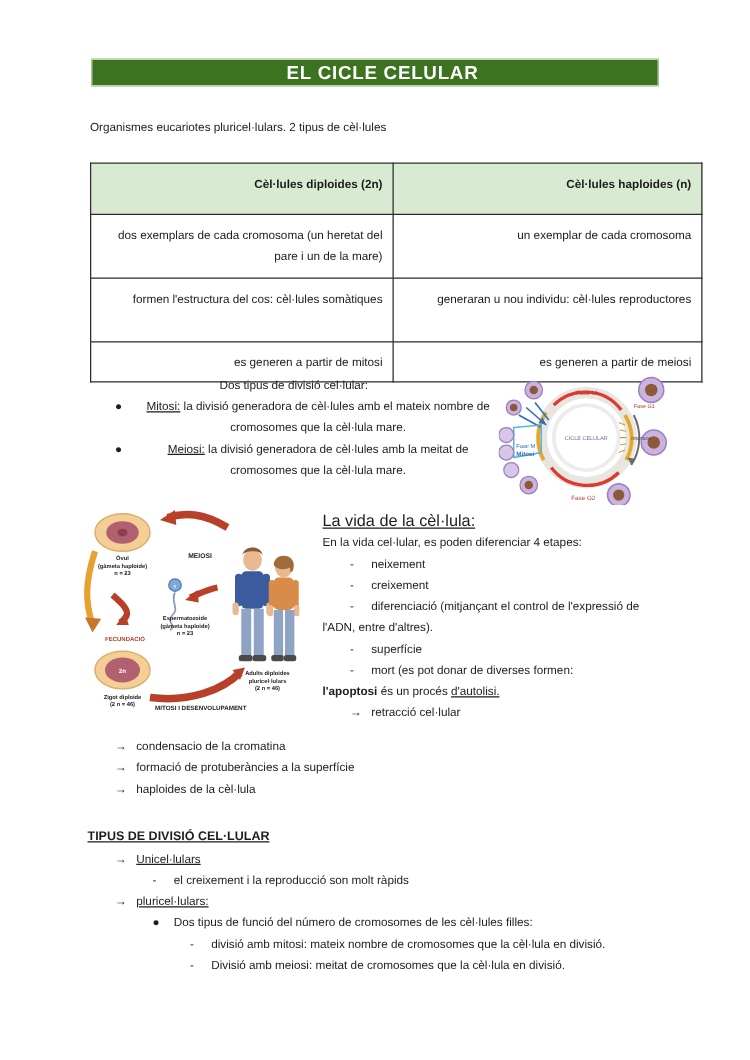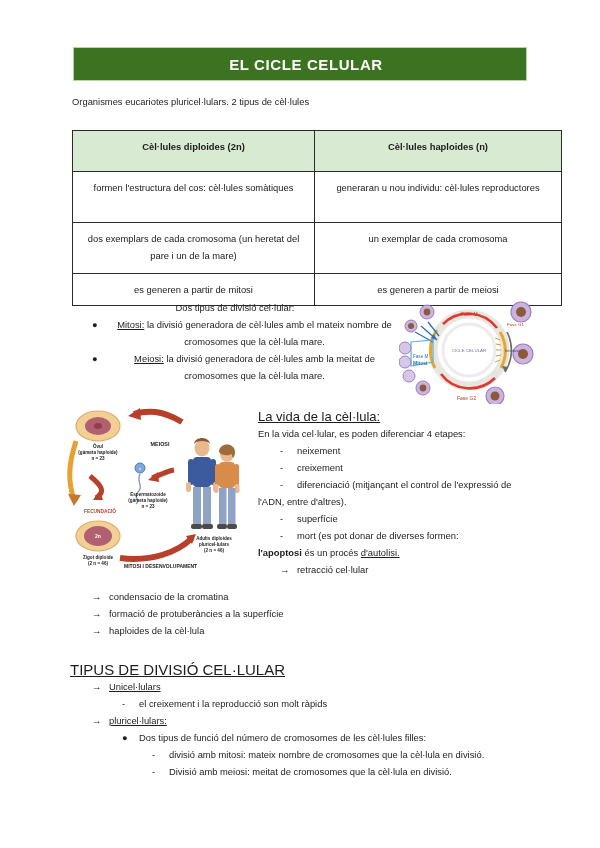--- a/index.html
+++ b/index.html
@@ -20,21 +20,21 @@
     inset: 0;
     background: #fff;
   }
 
   
   .title-bar {
     position: absolute;
     left: 73px;
     top: 47px;
     width: 454px;
-    height: 34px;
+    height: 22px;
     background: #3b7320;
     border: 1px solid #b9d2a8;
     box-sizing: border-box;
     display: flex;
     align-items: center;
     justify-content: center;
     padding-left: 12px;
   }
   .title-bar .title-text {
     color: #ffffff;
@@ -58,21 +58,21 @@
     top: 130px;
     width: 455px;
     border-collapse: collapse;
     table-layout: fixed;
     font-size: 9.4px;
   }
   .tbl td, .tbl th {
     border: 1px solid #2b2b2b;
     padding: 7px 8px;
     vertical-align: top;
-    text-align: center;
+    text-align: right;
     font-weight: normal;
     line-height: 17px;
   }
   .tbl thead th {
     background: #d9ead3;
     font-weight: bold;
     height: 26px;
   }
   .tbl .c1 { width: 225px; }
   .tbl .c2 { width: 230px; }
@@ -128,21 +128,21 @@
   
   #sec-apopt { left: 70px; top: 588px; width: 340px; }
   #sec-apopt .li { margin-left: 22px; }
 
   
   #sec-tipus { left: 70px; top: 661px; width: 450px; }
   #sec-tipus .lvl1 { margin-left: 22px; }
   #sec-tipus .lvl2 { margin-left: 52px; }
   #sec-tipus .lvl3 { margin-left: 82px; }
 
-  .gtitle { font-size: 15px; font-weight: normal; }
+  .gtitle { font-size: 10px; font-weight: bold; }
 </style>
 </head>
 <body>
 
 <div class="page">
 
   <div class="title-bar">
     <span class="title-text">EL CICLE CELULAR</span>
   </div>
 
@@ -150,26 +150,26 @@
 
   <table class="tbl">
     <thead>
       <tr>
         <th class="c1">Cèl·lules diploides (2n)</th>
         <th class="c2">Cèl·lules haploides (n)</th>
       </tr>
     </thead>
     <tbody>
       <tr class="tall">
+        <td>dos exemplars de cada cromosoma (un heretat del pare i un de la mare)</td>
+        <td>un exemplar de cada cromosoma</td>
+      </tr>
+      <tr class="tall">
         <td>formen l'estructura del cos: cèl·lules somàtiques</td>
         <td>generaran u nou individu: cèl·lules reproductores</td>
-      </tr>
-      <tr class="tall">
-        <td>dos exemplars de cada cromosoma (un heretat del pare i un de la mare)</td>
-        <td>un exemplar de cada cromosoma</td>
       </tr>
       <tr>
         <td>es generen a partir de mitosi</td>
         <td>es generen a partir de meiosi</td>
       </tr>
     </tbody>
   </table>
 
   <div class="para" id="sec-divisio">
     <div>Dos tipus de divisió cel·lular:</div>

